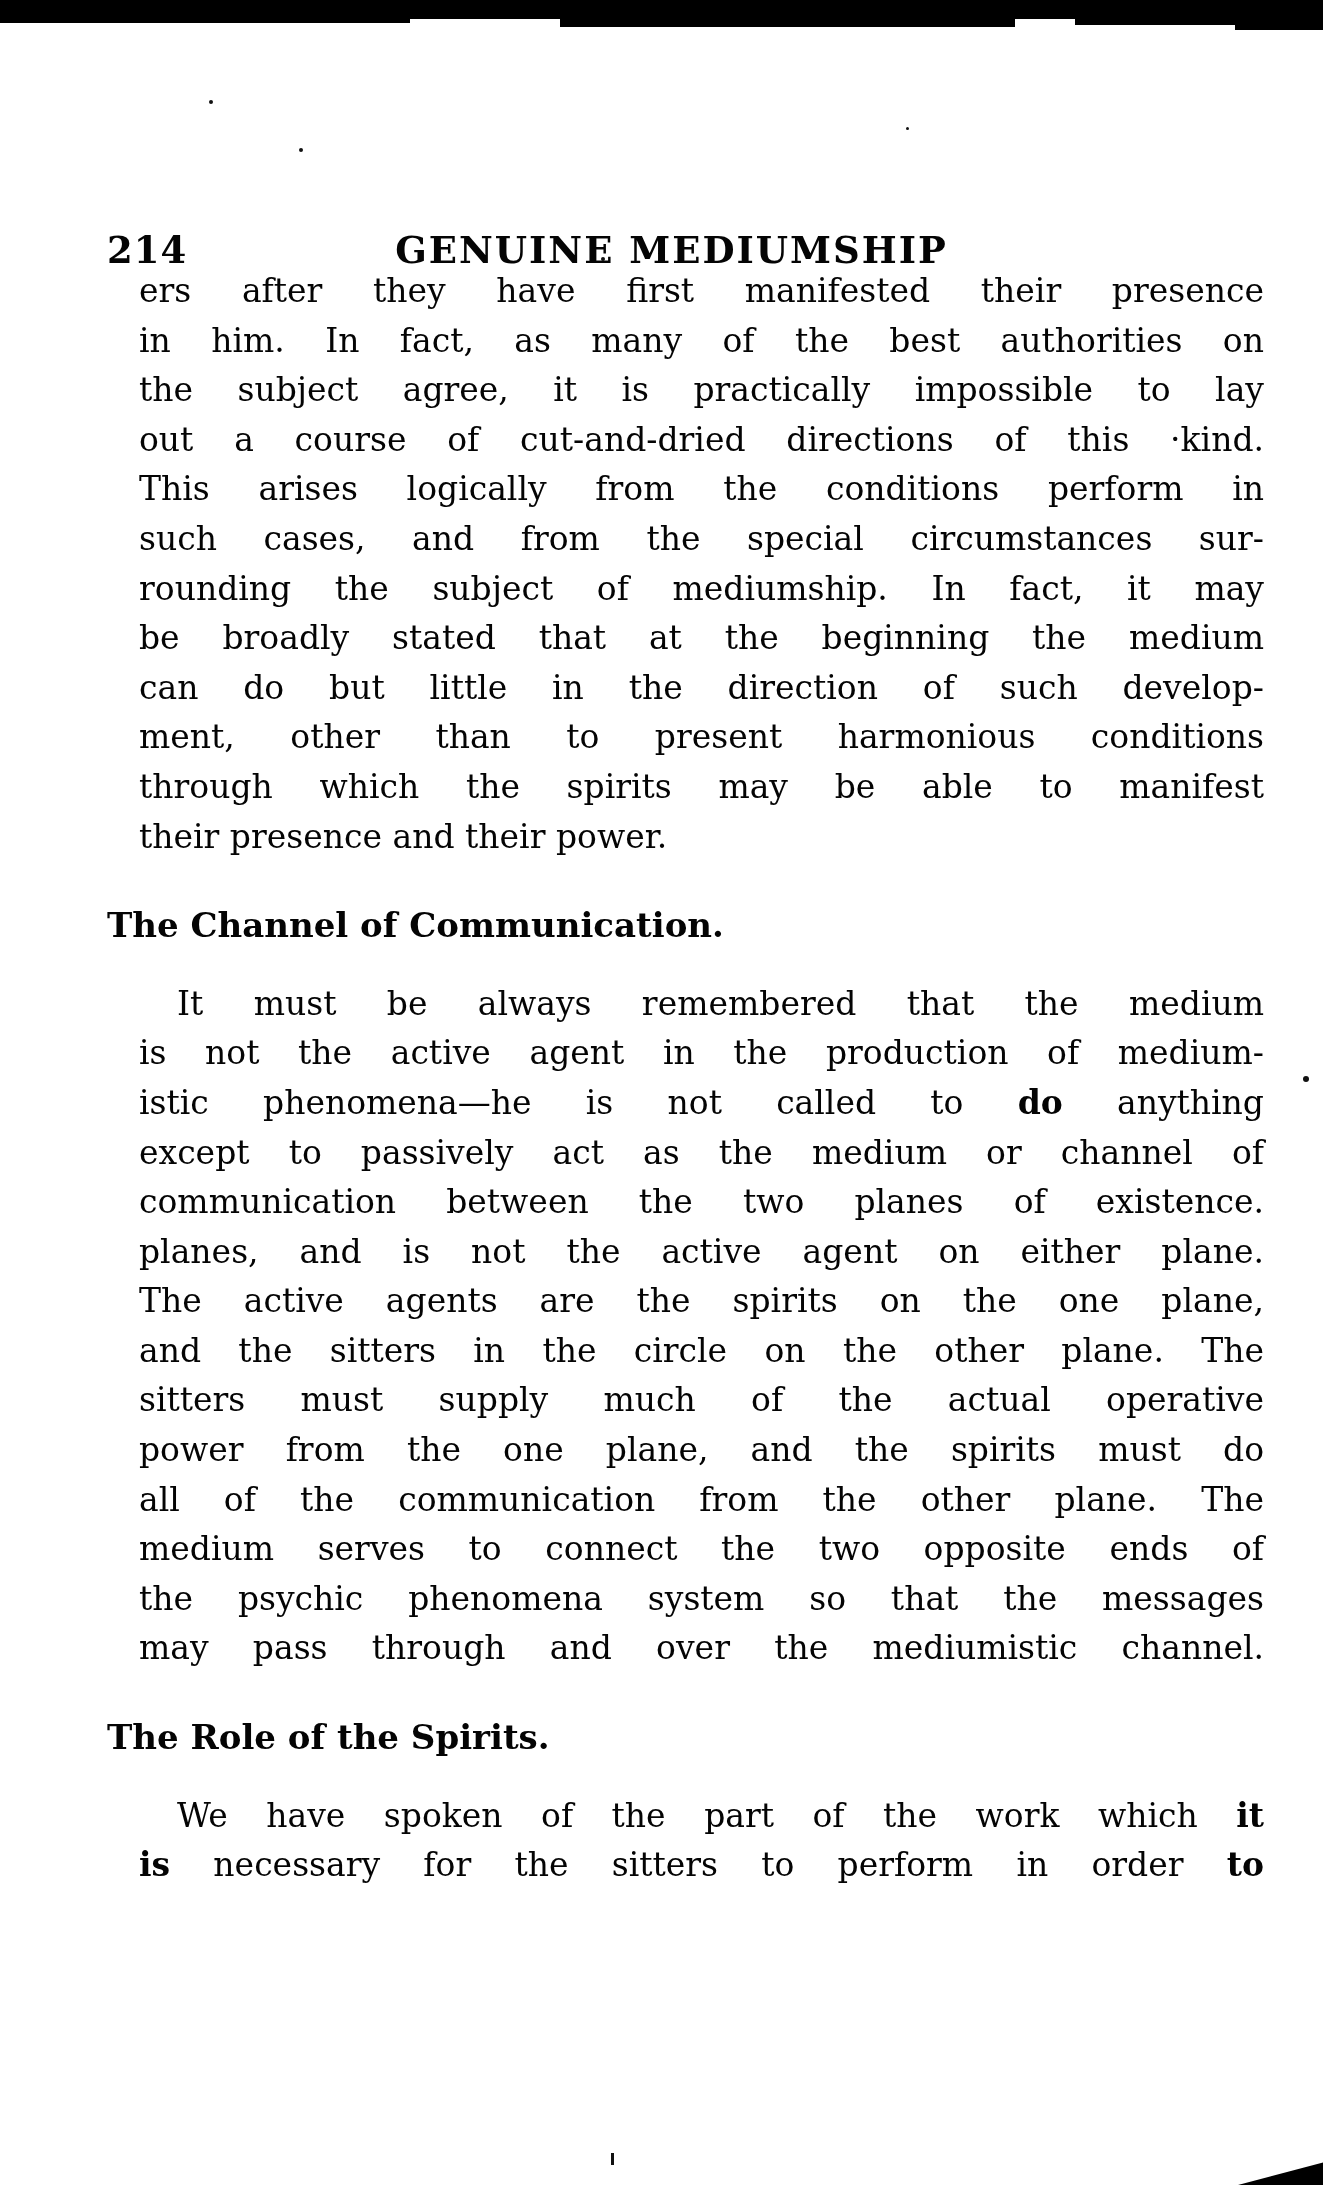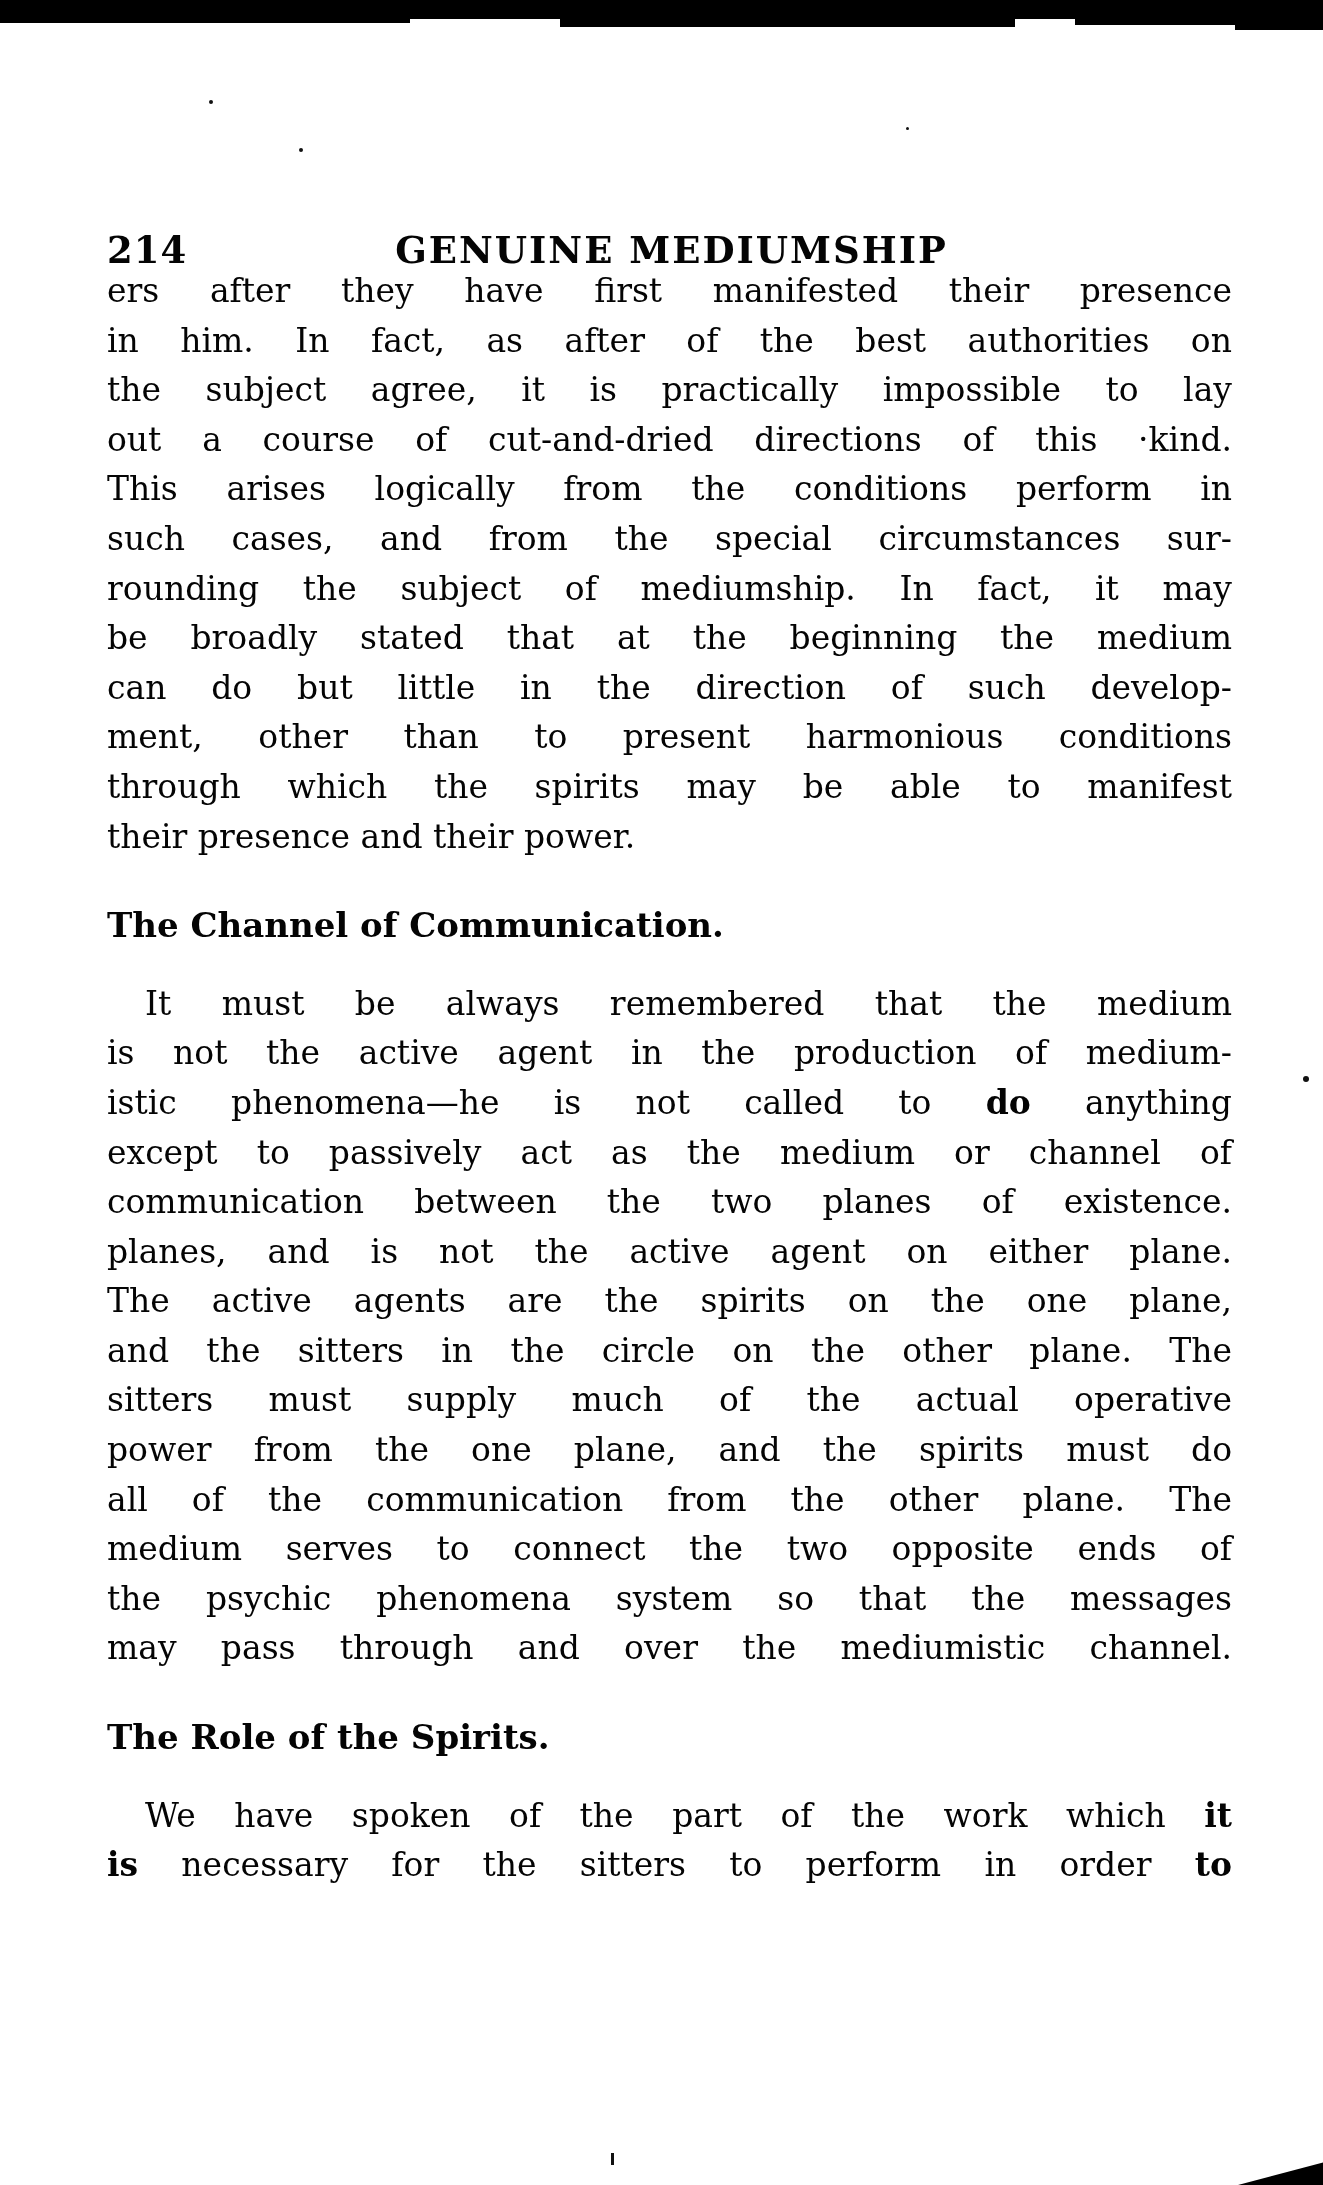--- a/index.html
+++ b/index.html
@@ -60,21 +60,21 @@
     letter-spacing: 2px;
   }
 
   
   .page-content {
     position: absolute;
     top: 266px;
     left: 107px;
     width: 1125px;
   }
-  .paragraph { width: 100%; }
+  .paragraph { width: 100%; margin-left: 32px; }
   .line {
     font-size: 33px;
     line-height: 49.6px;
     white-space: normal;
     text-align: justify;
     text-align-last: justify;
   }
   .line.no-just { text-align: left; text-align-last: left; }
   .line.indent { padding-left: 38px; }
   .b { font-weight: bold; }
@@ -103,21 +103,21 @@
 <div class="speck" id="speck-6"></div>
 
 <div class="page-header">
   <span class="page-number">214</span>
   <span class="running-title">GENUINE MEDIUMSHIP</span>
 </div>
 
 <div class="page-content">
     <div class="paragraph">
       <div class="line"><span>ers after they have first manifested their presence</span></div>
-      <div class="line"><span>in him.  In fact, as after of the best authorities on</span></div>
+      <div class="line"><span>in him.  In fact, as many of the best authorities on</span></div>
       <div class="line"><span>the subject agree, it is practically impossible to lay</span></div>
       <div class="line"><span>out a course of cut-and-dried directions of this ·kind.</span></div>
       <div class="line"><span>This arises logically from the conditions perform in</span></div>
       <div class="line"><span>such cases, and from the special circumstances sur-</span></div>
       <div class="line"><span>rounding the subject of mediumship. In fact, it may</span></div>
       <div class="line"><span>be broadly stated that at the beginning the medium</span></div>
       <div class="line"><span>can do but little in the direction of such develop-</span></div>
       <div class="line"><span>ment, other than to present harmonious conditions</span></div>
       <div class="line"><span>through which the spirits may be able to manifest</span></div>
       <div class="line no-just"><span>their presence and their power.</span></div>

